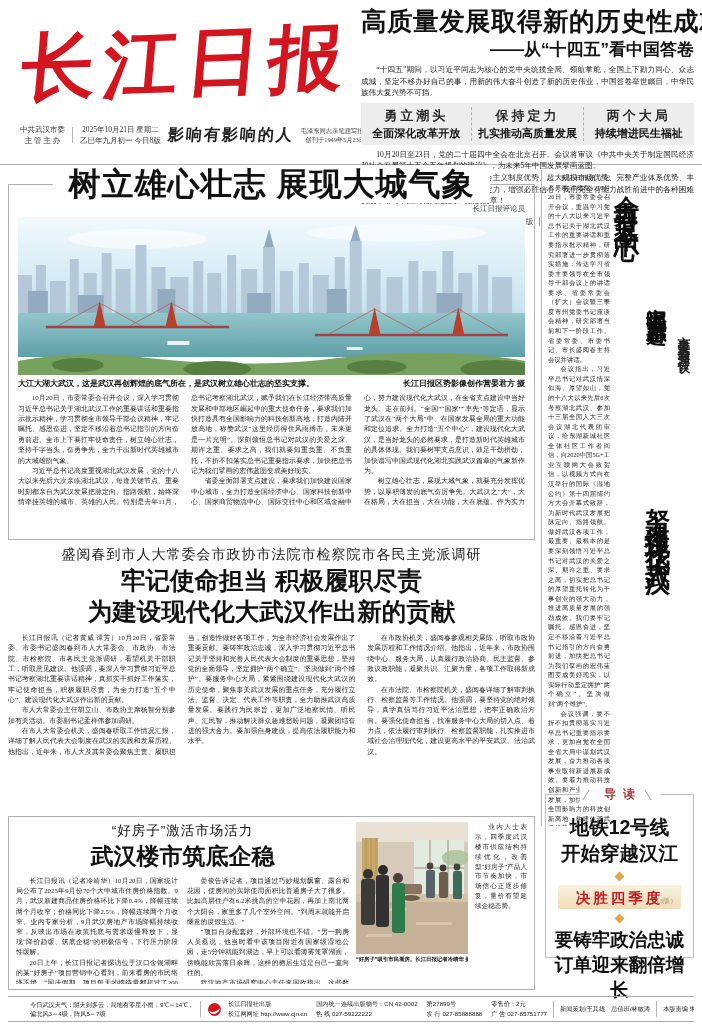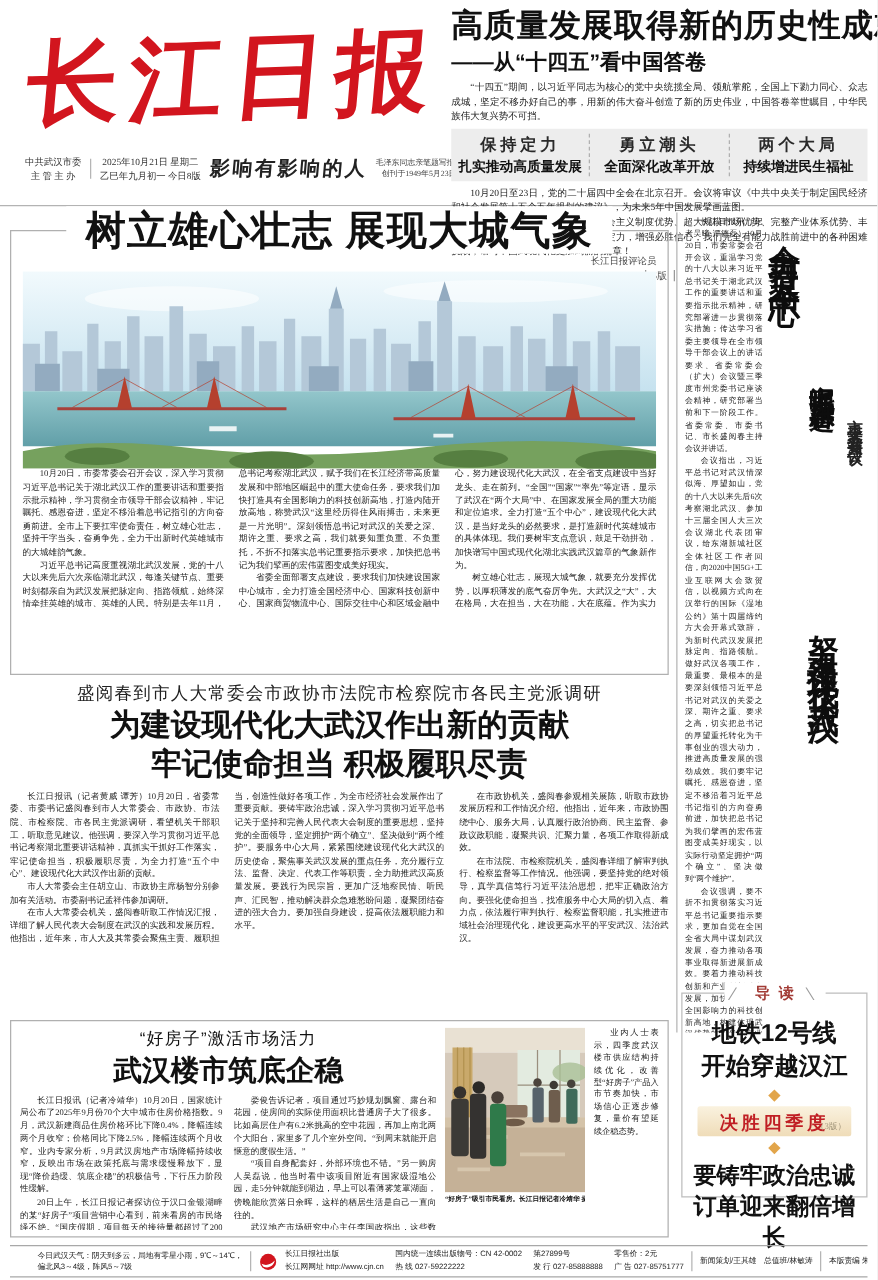--- a/index.html
+++ b/index.html
@@ -21,21 +21,21 @@
   .mast-info { position:absolute; left:20px; top:124px; width:340px; display:flex; align-items:center; gap:7px;text-align:center; }
   .mi-block { font-size:7.5px; line-height:1.5; color:#333; white-space:nowrap; }
   .mi-block.xs { font-size:6.3px; color:#444; }
   .vsep { width:1px; background:#b5b5b5; height:16px; flex:none; }
   .mast-slogan {
     font-size:16px; font-weight:900; color:#222; letter-spacing:2px; white-space:nowrap;
     transform:skewX(-5deg); font-family:"DejaVu Serif", serif;
   }
   .top-story { position:absolute; left:361px; top:7px; width:333px; }
   .ts-headline { margin:0; font-family:"Liberation Sans", sans-serif; font-weight:900; font-size:25.5px; line-height:1.15; text-align:center; letter-spacing:0.5px; white-space:nowrap; }
-  .ts-subhead { margin:2px 0 3px; font-family:"Liberation Sans", sans-serif; font-weight:700; font-size:17px; text-align:left; }
+  .ts-subhead { margin:2px 0 3px; font-family:"Liberation Sans", sans-serif; font-weight:700; font-size:17px; text-align:right; }
   .ts-intro, .ts-para { font-size:7.6px; line-height:1.52; color:#222; }
   .ts-boxes { display:flex; background:#ededed; margin:4px 0; padding:4px 0; }
   .ts-box { flex:1; text-align:center; }
   .ts-box + .ts-box { border-left:1px dashed #b0b0b0; }
   .ts-box-title { font-size:13px; font-weight:900; letter-spacing:3px; color:#2a2a2a; font-family:"DejaVu Serif", serif; }
   .ts-box-sub { font-size:11px; font-weight:900; font-family:"Liberation Sans", sans-serif; margin-top:1px; }
   .ts-pageref-row { text-align:center; margin-top:3px; }
   .ts-pageref { font-size:8px; color:#555; border-left:1px solid #999; border-right:1px solid #999; padding:0 5px; }
 
   
@@ -126,26 +126,26 @@
         <div>创刊于1949年5月23日</div>
       </div>
     </div>
 
     <section class="top-story">
       <h1 class="ts-headline">高质量发展取得新的历史性成就</h1>
       <div class="ts-subhead">——从“十四五”看中国答卷</div>
       <p class="ts-intro">“十四五”期间，以习近平同志为核心的党中央统揽全局、领航掌舵，全国上下勠力同心、众志成城，坚定不移办好自己的事，用新的伟大奋斗创造了新的历史伟业，中国答卷举世瞩目，中华民族伟大复兴势不可挡。</p>
       <div class="ts-boxes">
         <div class="ts-box">
+          <div class="ts-box-title">勇立潮头</div>
+          <div class="ts-box-sub">全面深化改革开放</div>
+        </div>
+        <div class="ts-box">
           <div class="ts-box-title">保持定力</div>
           <div class="ts-box-sub">扎实推动高质量发展</div>
-        </div>
-        <div class="ts-box">
-          <div class="ts-box-title">勇立潮头</div>
-          <div class="ts-box-sub">全面深化改革开放</div>
         </div>
         <div class="ts-box">
           <div class="ts-box-title">两个大局</div>
           <div class="ts-box-sub">持续增进民生福祉</div>
         </div>
       </div>
       <p class="ts-para">10月20日至23日，党的二十届四中全会在北京召开。会议将审议《中共中央关于制定国民经济和社会发展第十五个五年规划的建议》，为未来5年中国发展擘画蓝图。</p>
       <p class="ts-para">站上新的历史起点，中国特色社会主义制度优势、超大规模市场优势、完整产业体系优势、丰富人才资源优势更加彰显，保持战略定力，增强必胜信心，我们完全有能力战胜前进中的各种困难挑战，谱写中国式现代化更加绚丽的篇章！</p>
       <div class="ts-pageref-row">
         <span class="ts-pageref">5版</span>
@@ -238,32 +238,36 @@
           <rect x="330" y="130" width="16" height="3" fill="#ffffff" opacity="0.85"></rect>
           <path d="M0,158 L0,144 Q60,132 140,142 Q240,152 330,140 Q430,130 509,144 L509,158 Z" fill="#76a15e"></path>
           <g fill="#567f41">
             <ellipse cx="60" cy="148" rx="26" ry="7"></ellipse>
               <ellipse cx="200" cy="152" rx="34" ry="8"></ellipse>
             <ellipse cx="360" cy="150" rx="30" ry="7"></ellipse>
               <ellipse cx="480" cy="152" rx="36" ry="9"></ellipse>
           </g>
         </svg>
       </div>
+      <div class="lead-caption-row">
+        <span>大江大湖大武汉，这是武汉再创辉煌的底气所在，是武汉树立雄心壮志的坚实支撑。</span>
+        <span>长江日报区势影像创作营晏君方 摄</span>
+      </div>
       <div class="lead-body">
         <p>10月20日，市委常委会召开会议，深入学习贯彻习近平总书记关于湖北武汉工作的重要讲话和重要指示批示精神，学习贯彻全市领导干部会议精神，牢记嘱托、感恩奋进，坚定不移沿着总书记指引的方向奋勇前进。全市上下要扛牢使命责任，树立雄心壮志，坚持干字当头，奋勇争先，全力干出新时代英雄城市的大城雄韵气象。</p>
         <p>习近平总书记高度重视湖北武汉发展，党的十八大以来先后六次亲临湖北武汉，每逢关键节点、重要时刻都亲自为武汉发展把脉定向、指路领航，始终深情牵挂英雄的城市、英雄的人民。特别是去年11月，总书记考察湖北武汉，赋予我们在长江经济带高质量发展和中部地区崛起中的重大使命任务，要求我们加快打造具有全国影响力的科技创新高地，打造内陆开放高地，称赞武汉“这里经历得住风雨搏击，未来更是一片光明”。深刻领悟总书记对武汉的关爱之深、期许之重、要求之高，我们就要知重负重、不负重托，不折不扣落实总书记重要指示要求，加快把总书记为我们擘画的宏伟蓝图变成美好现实。</p>
         <p>省委全面部署支点建设，要求我们加快建设国家中心城市，全力打造全国经济中心、国家科技创新中心、国家商贸物流中心、国际交往中心和区域金融中心，努力建设现代化大武汉，在全省支点建设中当好龙头、走在前列。“全国”“国家”“率先”等定语，显示了武汉在“两个大局”中、在国家发展全局的重大功能和定位追求。全力打造“五个中心”，建设现代化大武汉，是当好龙头的必然要求，是打造新时代英雄城市的具体体现。我们要树牢支点意识，鼓足干劲拼劲，加快谱写中国式现代化湖北实践武汉篇章的气象新作为。</p>
         <p>树立雄心壮志，展现大城气象，就要充分发挥优势，以厚积薄发的底气奋厉争先。大武汉之“大”，大在格局，大在担当，大在功能，大在底蕴。作为实力雄厚的经济重镇、动能澎湃的创新重镇、家底厚实的产业重镇、九省通衢的枢纽重镇，武汉联结东西、承接南北，交通四通八达；作为历史悠久的文化重镇，武汉文脉源远流长，红色资源丰富。大江大湖大武汉，这些底蕴深厚之“大”，是武汉再创辉煌的底气所在，是武汉树立雄心壮志的坚实支撑。</p>
       </div>
     </section>
 
     <section class="meeting">
       <div class="meeting-kicker">盛阅春到市人大常委会市政协市法院市检察院市各民主党派调研</div>
+      <h1 class="meeting-h">牢记使命担当  积极履职尽责</h1>
       <h1 class="meeting-h">为建设现代化大武汉作出新的贡献</h1>
-      <h1 class="meeting-h">牢记使命担当  积极履职尽责</h1>
       <div class="meeting-body">
         <p>长江日报讯（记者黄威 谭芳）10月20日，省委常委、市委书记盛阅春到市人大常委会、市政协、市法院、市检察院、市各民主党派调研，看望机关干部职工，听取意见建议。他强调，要深入学习贯彻习近平总书记考察湖北重要讲话精神，真抓实干抓好工作落实，牢记使命担当，积极履职尽责，为全力打造“五个中心”、建设现代化大武汉作出新的贡献。</p>
         <p>市人大常委会主任胡立山、市政协主席杨智分别参加有关活动。市委副书记孟祥伟参加调研。</p>
         <p>在市人大常委会机关，盛阅春听取工作情况汇报，详细了解人民代表大会制度在武汉的实践和发展历程。他指出，近年来，市人大及其常委会聚焦主责、履职担当，创造性做好各项工作，为全市经济社会发展作出了重要贡献。要铸牢政治忠诚，深入学习贯彻习近平总书记关于坚持和完善人民代表大会制度的重要思想，坚持党的全面领导，坚定拥护“两个确立”、坚决做到“两个维护”。要服务中心大局，紧紧围绕建设现代化大武汉的历史使命，聚焦事关武汉发展的重点任务，充分履行立法、监督、决定、代表工作等职责，全力助推武汉高质量发展。要践行为民宗旨，更加广泛地察民情、听民声、汇民智，推动解决群众急难愁盼问题，凝聚团结奋进的强大合力。要加强自身建设，提高依法履职能力和水平。</p>
         <p>在市政协机关，盛阅春参观相关展陈，听取市政协发展历程和工作情况介绍。他指出，近年来，市政协围绕中心、服务大局，认真履行政治协商、民主监督、参政议政职能，凝聚共识、汇聚力量，各项工作取得新成效。</p>
         <p>在市法院、市检察院机关，盛阅春详细了解审判执行、检察监督等工作情况。他强调，要坚持党的绝对领导，真学真信笃行习近平法治思想，把牢正确政治方向。要强化使命担当，找准服务中心大局的切入点、着力点，依法履行审判执行、检察监督职能，扎实推进市域社会治理现代化，建设更高水平的平安武汉、法治武汉。</p>
       </div>
     </section>
 
     <section class="housing-box">

